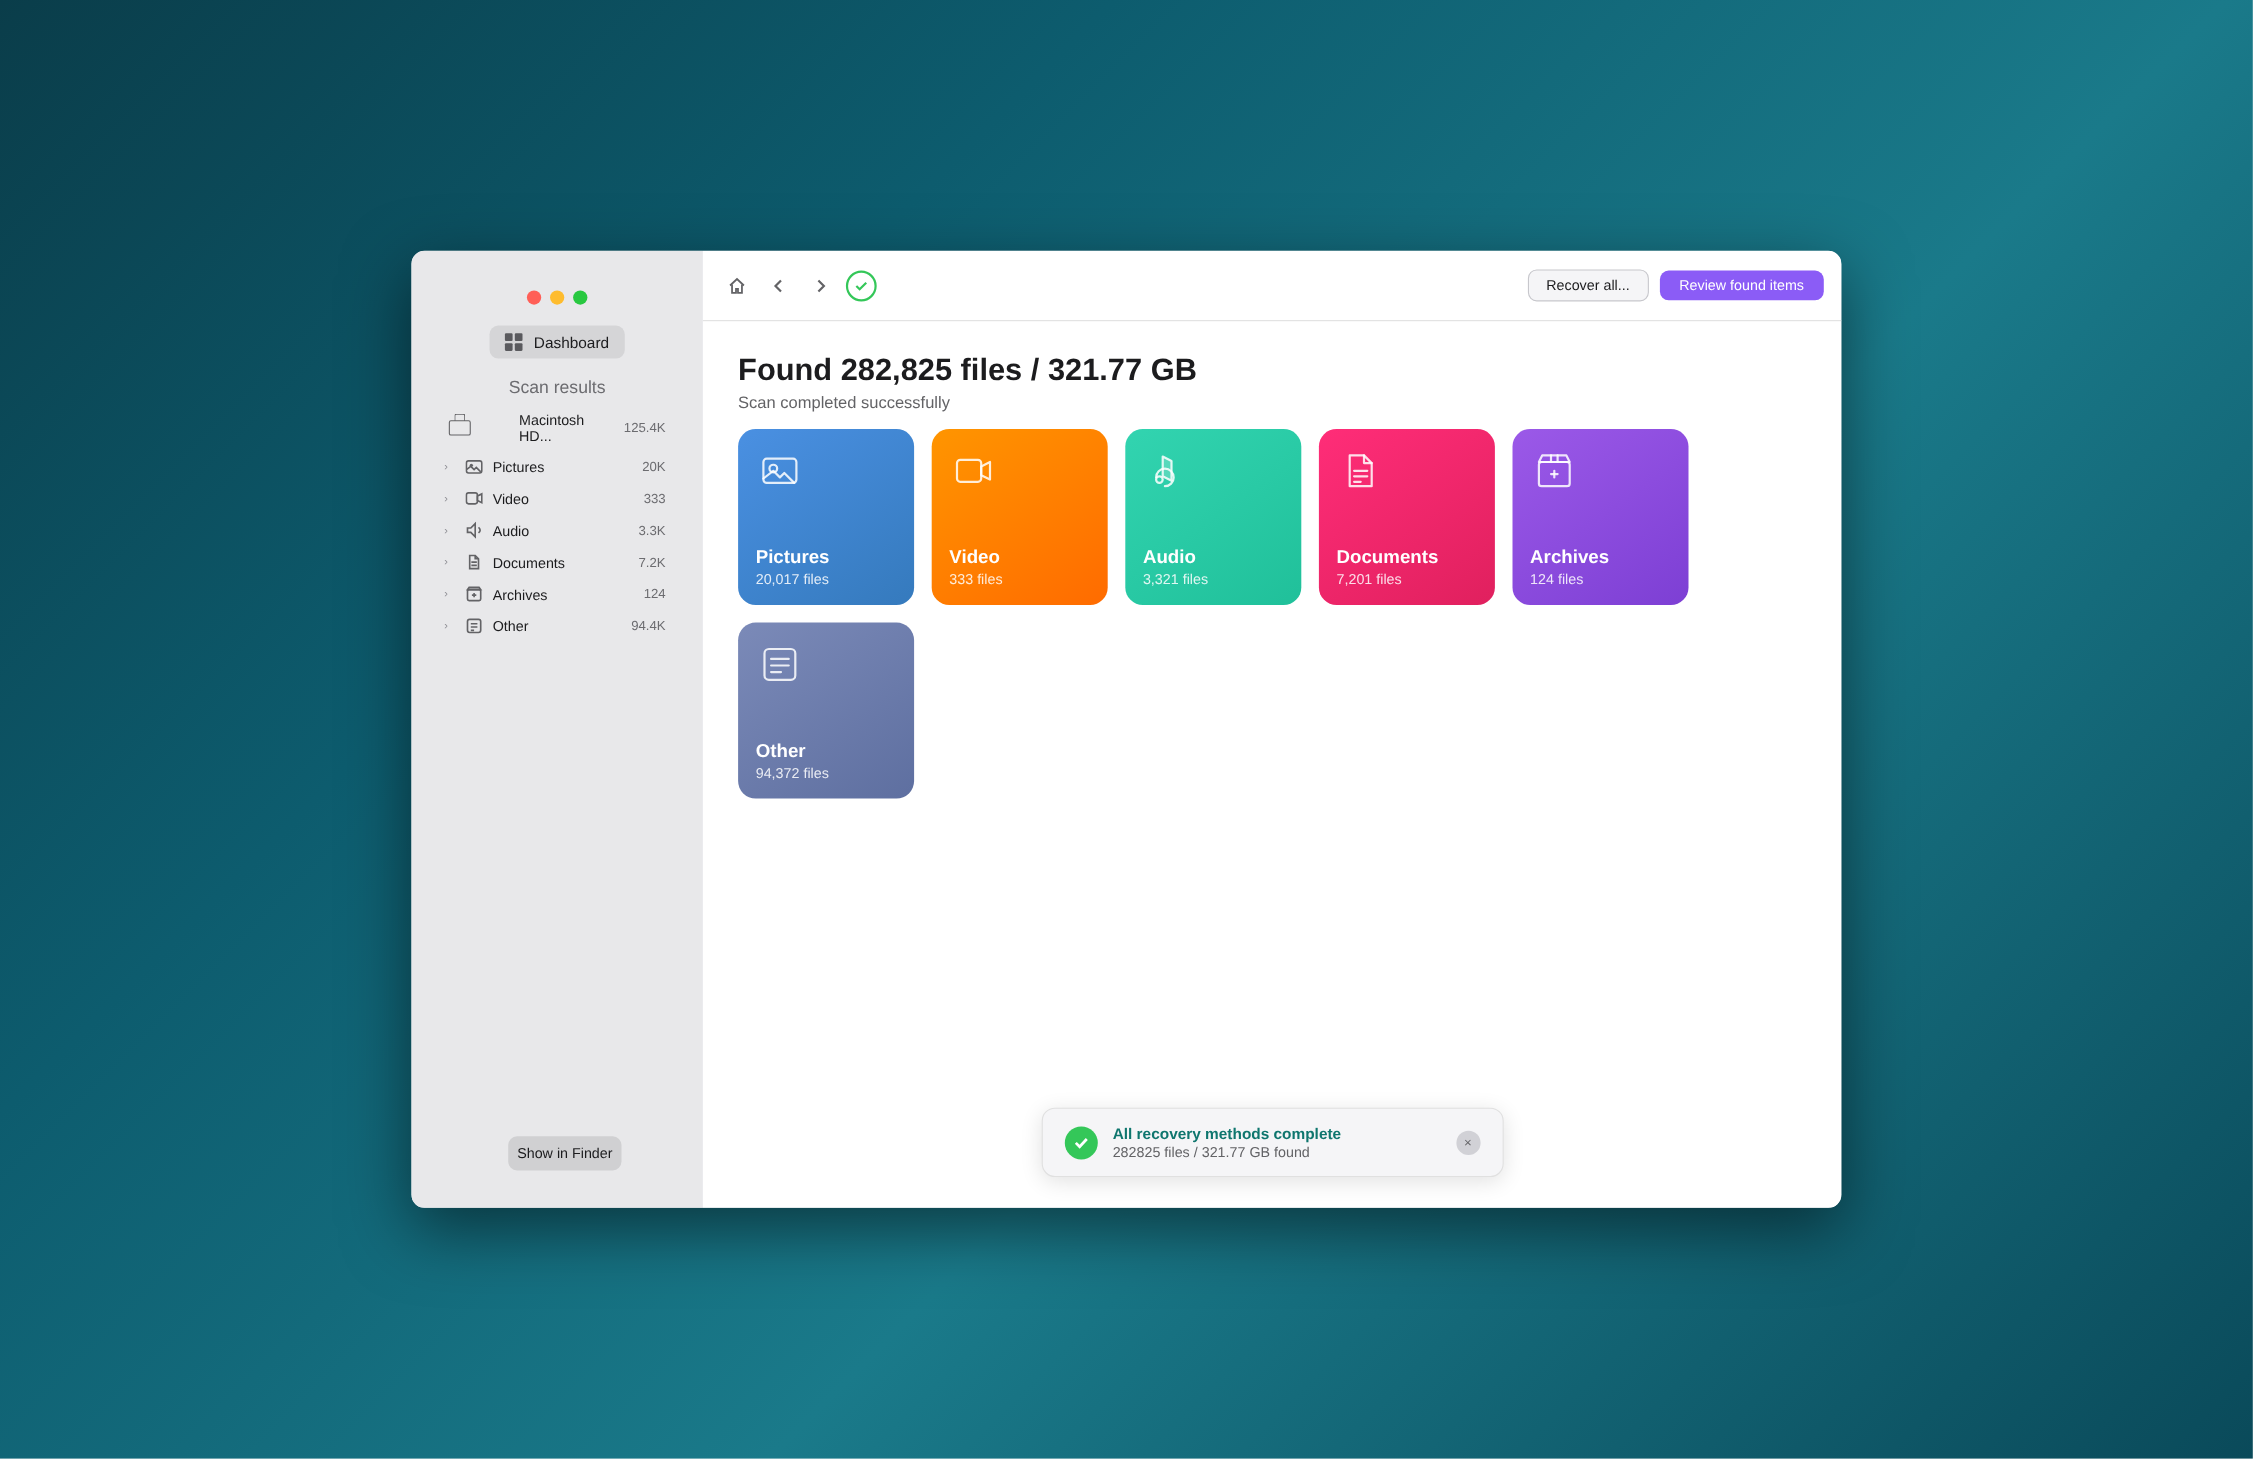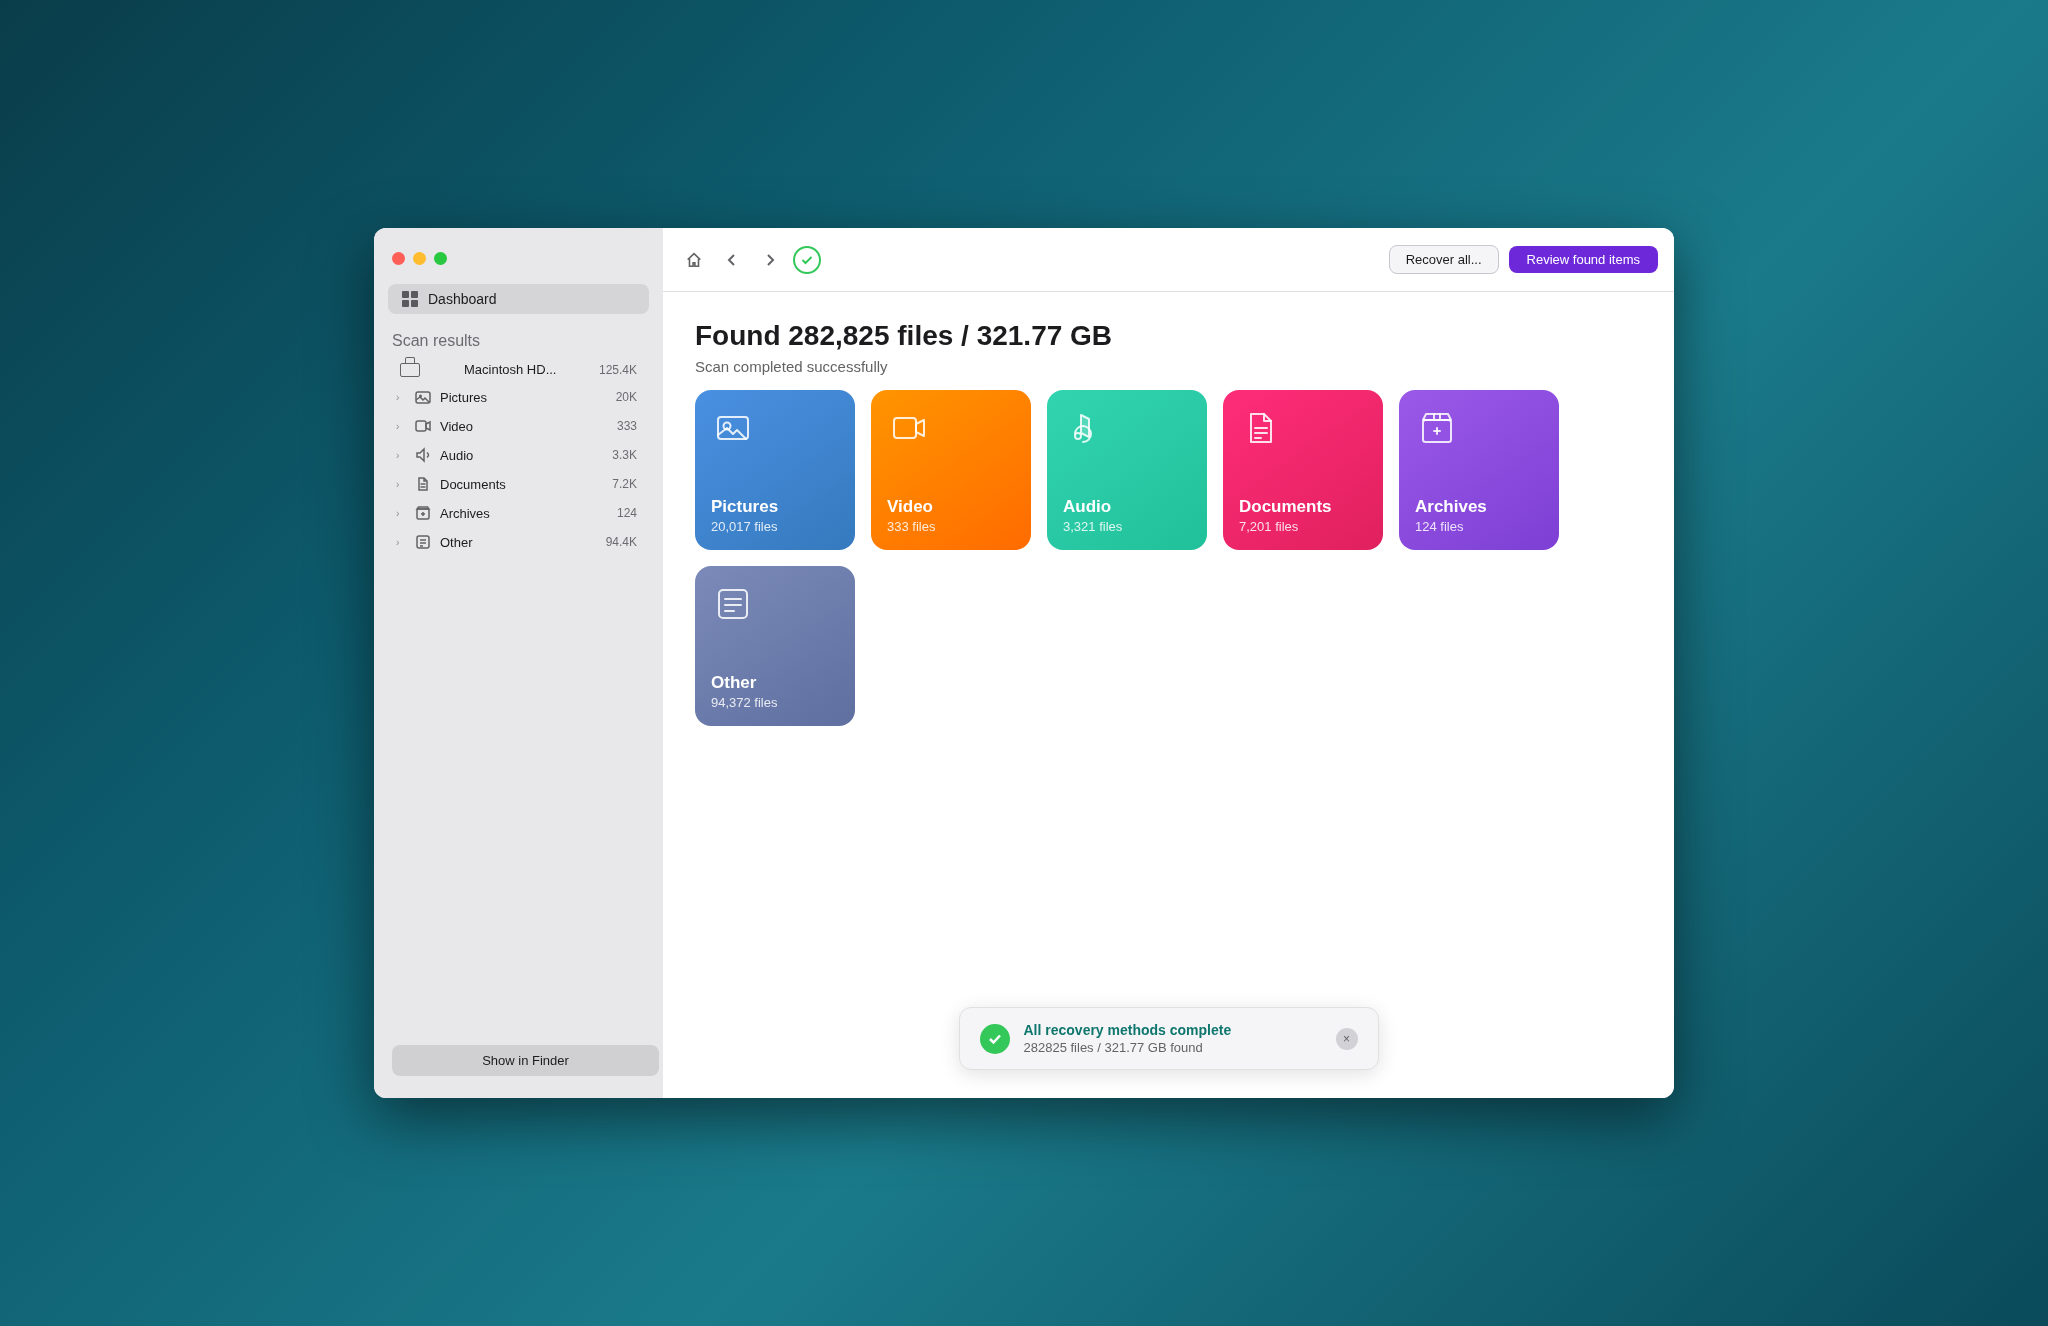--- a/index.html
+++ b/index.html
@@ -19,26 +19,27 @@
       height: 870px;
       background: #f5f5f7;
       border-radius: 12px;
       box-shadow: 0 20px 60px rgba(0,0,0,0.5);
       display: flex;
       overflow: hidden;
     }
 
     
     .sidebar {
-      width: 289px;
+      width: 265px;
       background: #e8e8ea;
       display: flex;
       flex-direction: column;
-      padding: 4px;
+      padding: 16px;
       flex-shrink: 0;
+      align-items: center;
     }
 
     .titlebar {
       height: 52px;
       display: flex;
       align-items: center;
       padding: 0 14px;
       gap: 8px;
     }
 
@@ -240,21 +241,21 @@
       border: 1px solid #c7c7cc;
       background: #f5f5f7;
       border-radius: 8px;
       font-size: 13px;
       color: #1c1c1e;
       cursor: pointer;
     }
 
     .review-btn {
       padding: 6px 18px;
-      background: #6d28d9;
+      background: #8b5cf6;
       border: none;
       border-radius: 8px;
       font-size: 13px;
       color: #ffffff;
       cursor: pointer;
       font-weight: 500;
     }
 
     .content-area {
       flex: 1;

